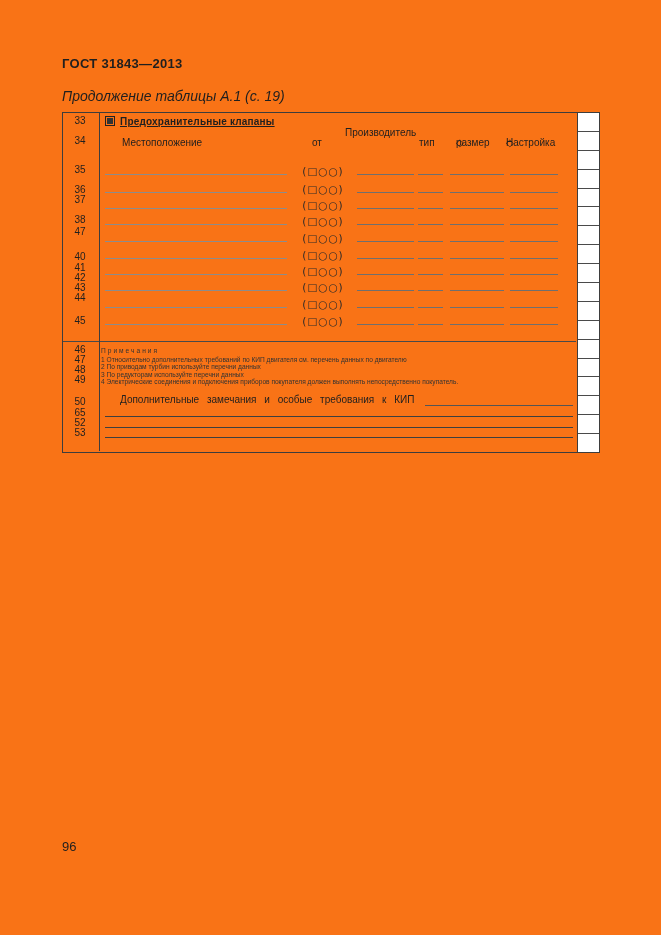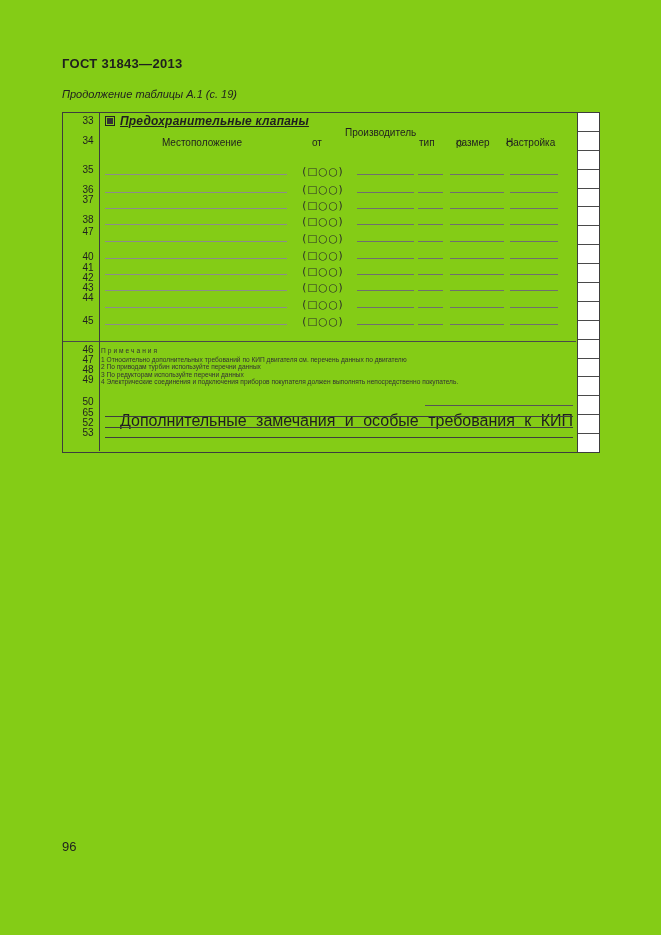--- a/index.html
+++ b/index.html
@@ -1,49 +1,49 @@
 <!DOCTYPE html>
 <html><head>
 <meta charset="utf-8">
 <style>
   html,body { margin:0; padding:0; background:#fff; }
   .sheet {
-    position:relative; width:661px; height:935px; background:#84cc16;
+    position:relative; width:661px; height:935px; background:#f97316;
     font-family:"Liberation Sans", sans-serif; color:#1f1f1f; overflow:hidden;
   }
   .std-title { position:absolute; left:62px; top:56px; font-size:13px; font-weight:bold; letter-spacing:.3px; }
-  .caption   { position:absolute; left:62px; top:88px; font-size:11px; font-style:italic; }
+  .caption   { position:absolute; left:62px; top:88px; font-size:14px; font-style:italic; }
   .page-num  { position:absolute; left:62px; top:839px; font-size:13px; }
 
   
   .ftable { position:absolute; left:62px; top:112px; width:538px; height:341px; }
   .main-box { position:absolute; left:0; top:0; width:516px; height:341px;
               border:1px solid #3d3d3d; box-sizing:border-box; }
   .num-divider { position:absolute; left:37px; top:0; width:1px; height:339px; background:#3d3d3d; }
   .section-divider { position:absolute; left:0; top:229px; width:514px; height:1px; background:#4a4a4a; }
 
   .rev-col { position:absolute; left:515px; top:0; width:23px; height:341px;
              border:1px solid #3d3d3d; box-sizing:border-box;
              display:flex; flex-direction:column; background:#fff; }
   .rev-cell { flex:1 1 auto; border-bottom:1px solid #4a4a4a; }
   .rev-cell:last-child { border-bottom:none; }
 
   .row-num { position:absolute; left:0; width:36px; text-align:center;
-             font-size:10px; line-height:10px;margin-left:8px; }
+             font-size:10px; line-height:10px; }
 
   
   .sec-row { position:absolute; left:43px; top:3px; height:12px;
              display:flex; align-items:center; gap:5px; }
   .cb { width:8px; height:8px; border:1px solid #222; position:relative; flex:0 0 auto; }
   .cb::after { content:""; position:absolute; left:1px; top:1px; right:1px; bottom:1px; background:#333; }
-  .sec-title { font-size:12px; font-weight:bold; text-decoration:underline; letter-spacing:.2px;font-style:italic; }
+  .sec-title { font-size:10px; font-weight:bold; text-decoration:underline; letter-spacing:.2px; }
 
   
   .hdr span, .hdr div { position:absolute; font-size:10px; line-height:11px; }
-  .h-loc  { left:60px;  top:25px; width:120px; text-align:right; }
+  .h-loc  { left:60px;  top:25px; width:120px; text-align:left; }
   .h-from { left:250px; top:25px; width:28px;  }
   .h-man  { left:283px; top:15px; width:72px;  text-align:left; }
   .h-type { left:357px; top:25px; width:26px;  text-align:left; }
   .h-size { left:394px; top:25px; white-space:nowrap; }
   .h-set  { left:444px; top:25px; white-space:nowrap; }
   .dmd { font-family:"DejaVu Sans", sans-serif; font-size:9px; margin-right:2px; }
 
   
   .drow { position:absolute; left:0; width:516px; height:14px; }
   .u { position:absolute; bottom:0; height:0; border-bottom:1px solid #6f6f6f; }
@@ -55,21 +55,21 @@
   .sym { position:absolute; left:236px; bottom:-2px; width:50px; text-align:center;
          font-size:10.5px; letter-spacing:1px;
          font-family:"DejaVu Sans", sans-serif; color:#2a2a2a; }
 
   
   .notes { position:absolute; left:39px; top:235px; width:450px;
            font-size:6.6px; line-height:7.5px; color:#333; }
   .notes-title { letter-spacing:2px; margin-bottom:1px; }
 
   
-  .addl-label { position:absolute; left:58px; top:282px; font-size:16px; word-spacing:5px;margin-top:18px; }
+  .addl-label { position:absolute; left:58px; top:282px; font-size:10px; word-spacing:5px; }
   .addl-line  { position:absolute; left:363px; top:293px; width:148px; height:0;
                 border-bottom:1px solid #555; }
   .wide-line  { position:absolute; left:43px; width:468px; height:0; border-bottom:1px solid #3f3f3f; }
 </style>
 </head>
 <body>
 
 <div class="sheet">
 
   <div class="std-title">ГОСТ 31843—2013</div>

